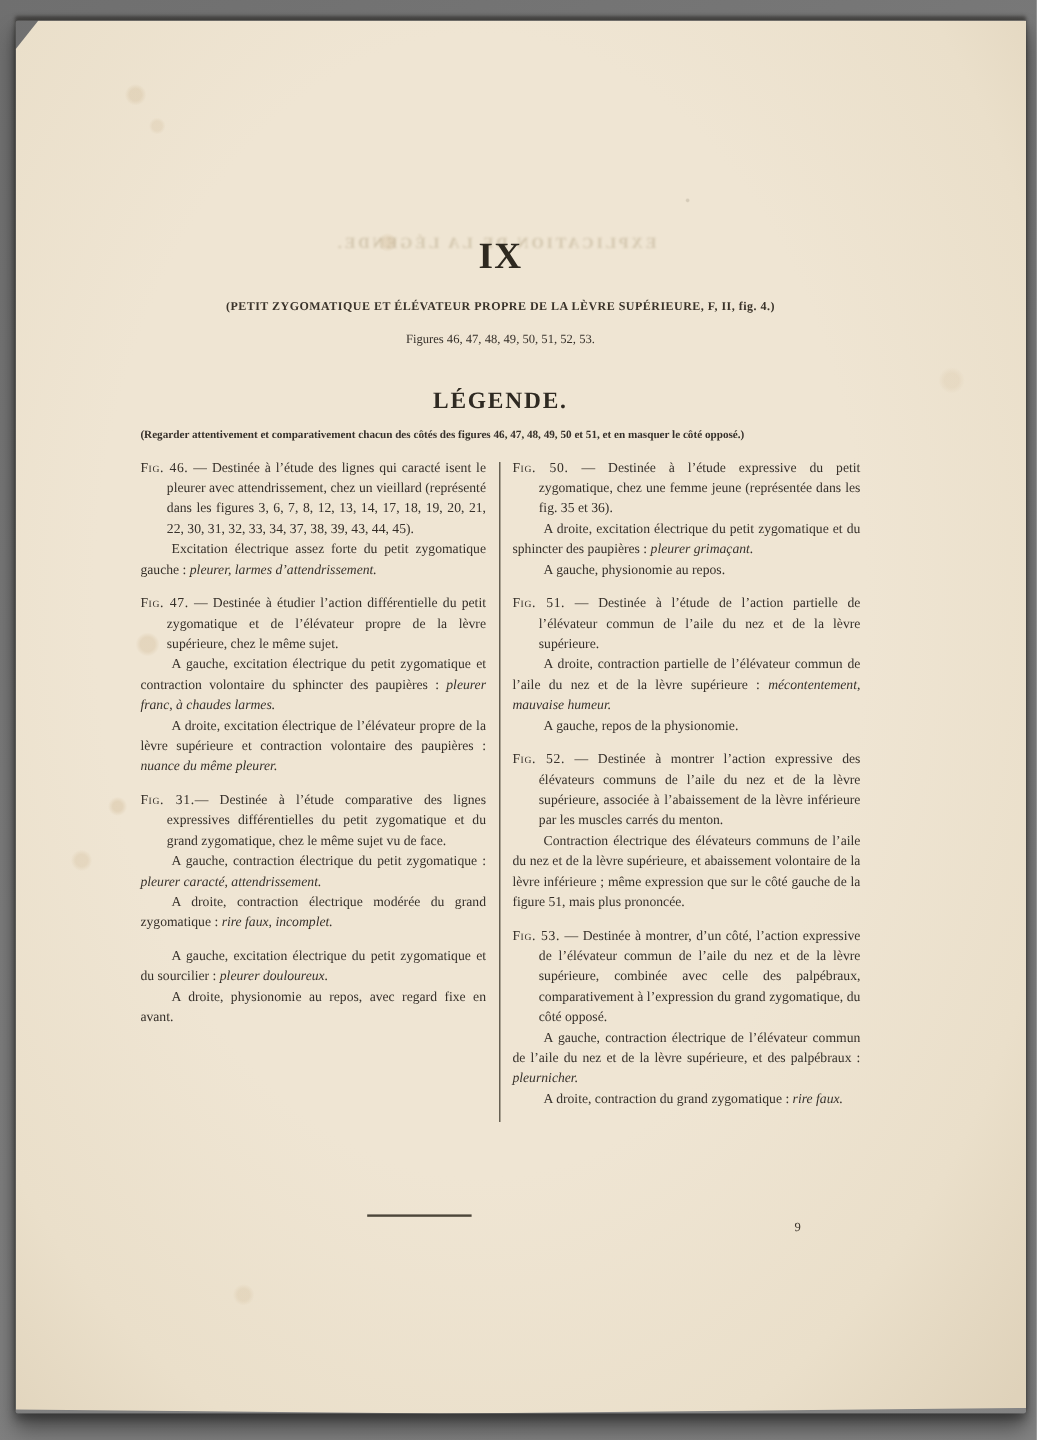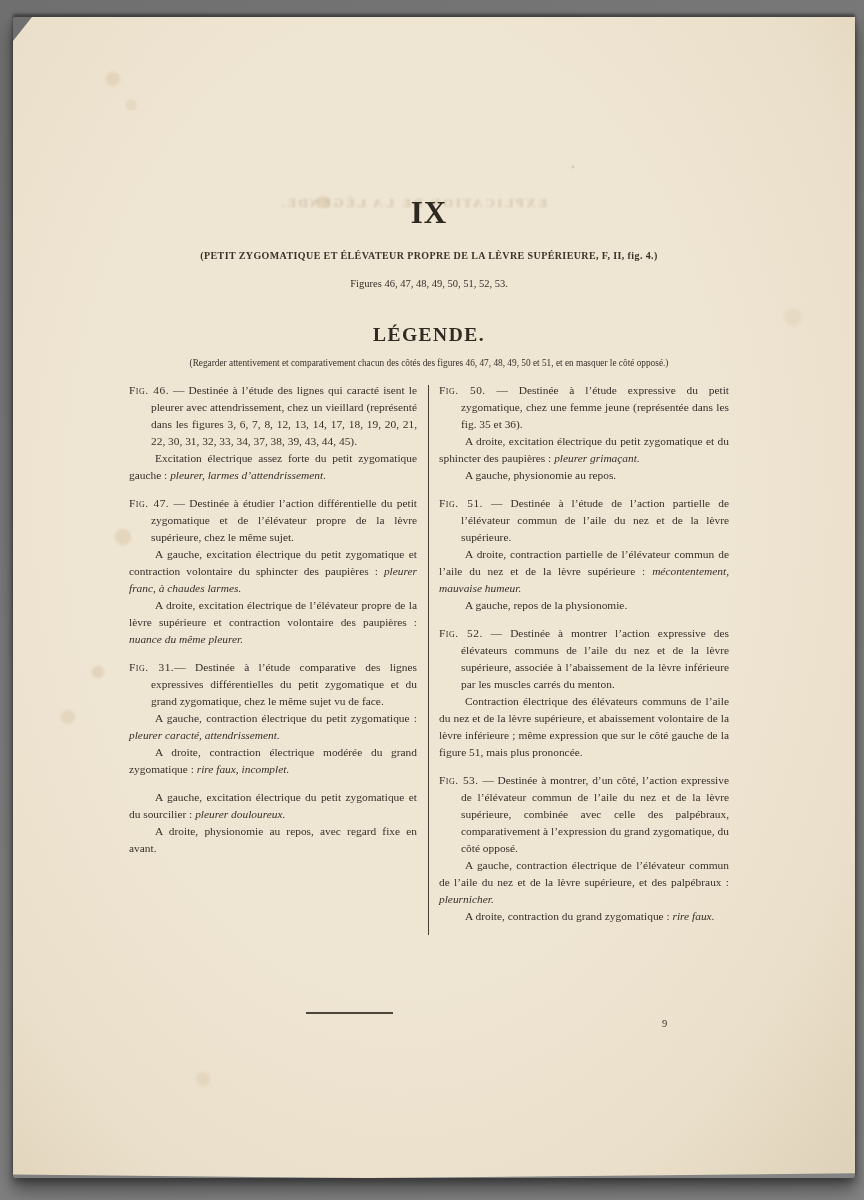--- a/index.html
+++ b/index.html
@@ -21,32 +21,32 @@
       radial-gradient(circle at 55px 700px, rgba(164,122,60,.12) 0 5px, transparent 9px),
       radial-gradient(circle at 310px 185px, rgba(164,122,60,.15) 0 4px, transparent 8px),
       radial-gradient(circle at 100px 62px, rgba(164,122,60,.13) 0 5px, transparent 9px),
       radial-gradient(circle at 118px 88px, rgba(164,122,60,.10) 0 4px, transparent 7px),
       radial-gradient(circle at 780px 300px, rgba(164,122,60,.08) 0 6px, transparent 11px),
       radial-gradient(circle at 190px 1062px, rgba(164,122,60,.10) 0 5px, transparent 9px),
       radial-gradient(circle at 560px 150px, rgba(100,90,70,.18) 0 1px, transparent 2px),
       radial-gradient(ellipse at 46% 42%, #efe5d3 50%, #eadfca 78%, #dfd2ba 98%);
     color:#36302a;
   }
-  .content{position:absolute;left:116px;top:0;width:600px;}
+  .content{position:absolute;left:104px;top:0;width:600px;}
   .ghost{
     position:absolute;left:120px;top:178px;width:560px;text-align:center;
     font-size:13px;font-weight:bold;letter-spacing:2.5px;color:#96845d;opacity:.3;
     transform:scaleX(-1);filter:blur(1.1px);
   }
   .ix{margin:180px 0 0 0;text-align:center;font-size:31px;font-weight:bold;letter-spacing:1px;color:#2e2920;line-height:1;}
   .title{margin:43px 0 0 0;text-align:center;font-size:21px;font-weight:bold;letter-spacing:2.5px;word-spacing:7px;color:#332d24;line-height:1.1;}
   .subtitle{margin:22px 0 0 0;text-align:center;font-size:10px;font-weight:bold;letter-spacing:.4px;color:#3a332a;line-height:1.2;}
   .figline{margin:16px 0 0 0;text-align:center;font-size:10.5px;line-height:1.2;}
   .legende{margin:33px 0 0 0;text-align:center;font-size:19.5px;font-weight:bold;letter-spacing:1.5px;line-height:1.1;color:#2f2a22;}
-  .note{margin:12px 0 0 0;text-align:center;font-size:9.3px;line-height:1.3;}
+  .note{margin:12px 0 0 0;font-size:9.3px;line-height:1.3;font-weight:bold;}
   .cols{margin-top:13px;display:flex;align-items:stretch;}
   .col{width:288px;font-size:11.4px;line-height:17px;text-align:justify;}
   .col.right{flex:1;}
   .vdivider{width:1px;background:#454034;margin:3px 10px 6px 11px;}
   .fig-entry{margin-bottom:11px;}
   .fig-entry:last-child{margin-bottom:16px;}
   .para{margin:0;}
   .hang{padding-left:22px;text-indent:-22px;}
   .ind{text-indent:26px;}
   .figlabel{font-variant:small-caps;letter-spacing:.5px;}

